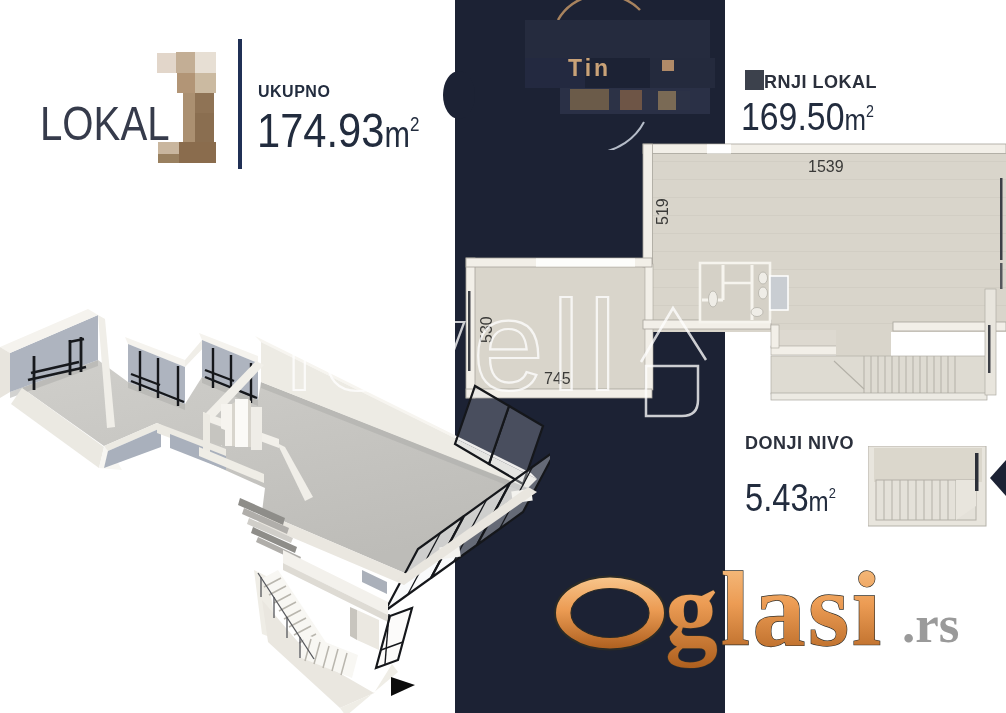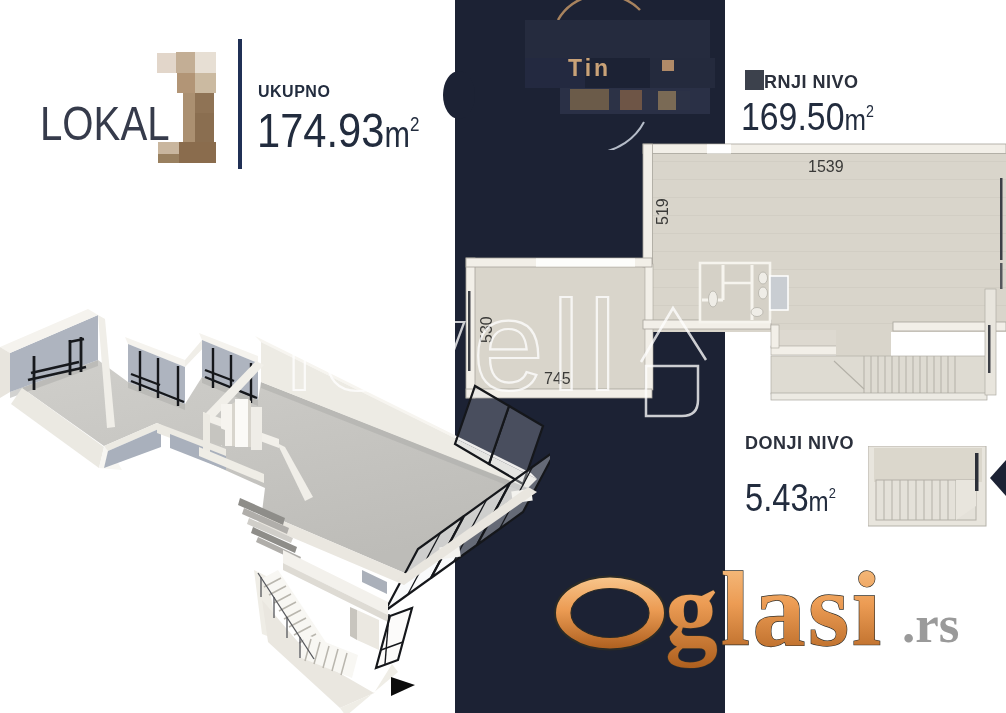--- a/index.html
+++ b/index.html
@@ -42,21 +42,21 @@
 <rect x="162" y="60" width="12" height="11" fill="#b08a68"></rect>
 <rect x="70" y="89" width="39" height="21" fill="#6b5b49"></rect>
 <rect x="109" y="89" width="11" height="21" fill="#2c3246"></rect>
 <rect x="120" y="90" width="22" height="20" fill="#6e5546"></rect>
 <rect x="142" y="90" width="16" height="20" fill="#2c3246"></rect>
 <rect x="158" y="91" width="18" height="19" fill="#7a6a55"></rect>
 <rect x="176" y="91" width="14" height="19" fill="#2c3246"></rect>
 </svg>
 
 <div class="abs" style="left:745px;top:70px;width:19px;height:20px;background:#3c414c"></div>
-<div class="abs" style="left:764px;top:72px;font-size:18px;font-weight:bold;color:#2b303c;letter-spacing:0.5px">RNJI NIVO</div>
+<div class="abs" style="left:764px;top:72px;font-size:18px;font-weight:bold;color:#2b303c;letter-spacing:0.5px">RNJI LOKAL</div>
 
 <div class="abs" style="left:741px;top:98px;font-size:38px;line-height:1;color:#222c3e;transform:scale(0.89,1);transform-origin:left top">169.50<span style="font-size:29px">m</span><span style="font-size:16px;vertical-align:13px">2</span></div>
 
 <div class="abs" style="left:745px;top:433px;font-size:18px;font-weight:bold;color:#2b303c;letter-spacing:0.5px">DONJI NIVO</div>
 
 <div class="abs" style="left:745px;top:479px;font-size:38px;line-height:1;color:#222c3e;transform:scale(0.86,1);transform-origin:left top">5.43<span style="font-size:28px">m</span><span style="font-size:15px;vertical-align:13px">2</span></div>
 
 <svg class="abs" style="left:450px;top:140px" width="556" height="290" viewBox="450 140 556 290">
 <defs>
 <pattern id="fgrid" width="556" height="18" patternUnits="userSpaceOnUse">

